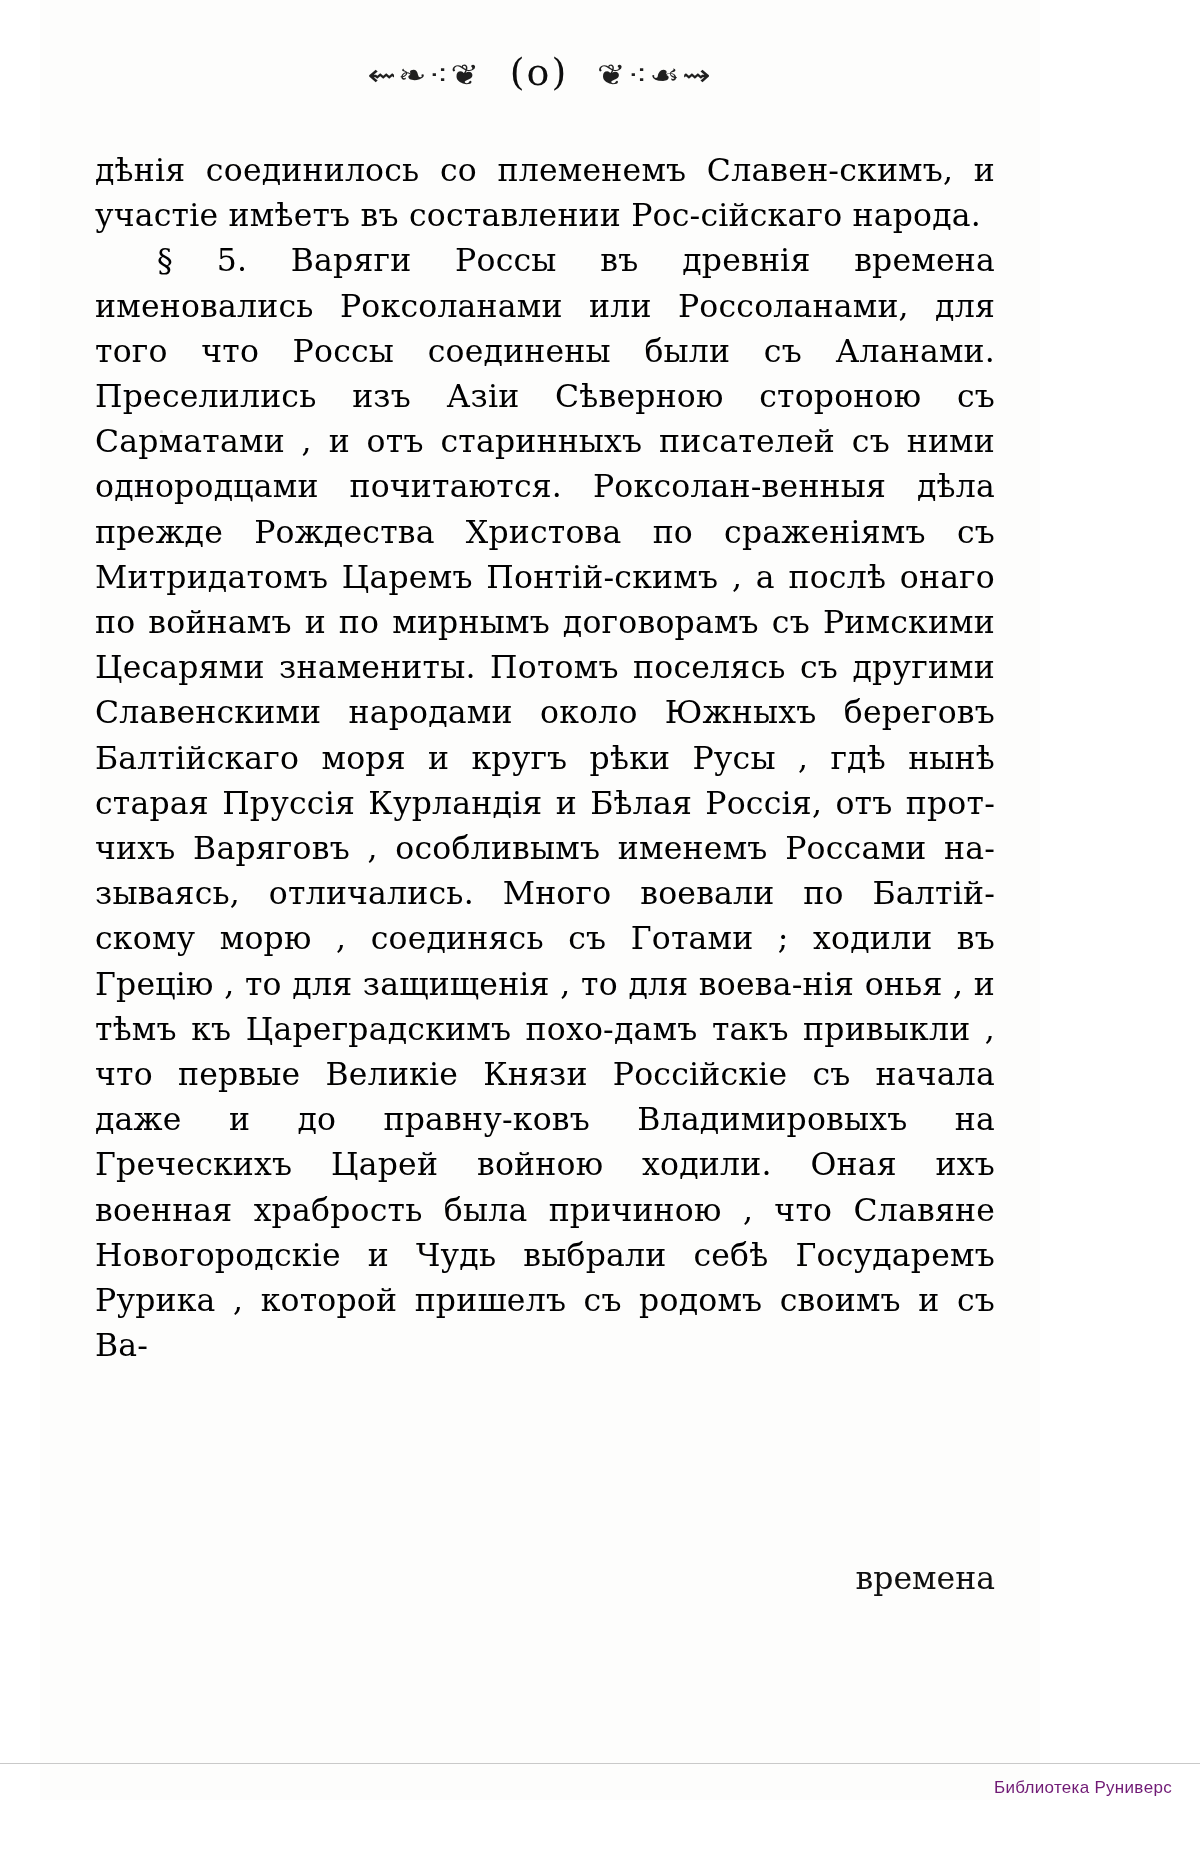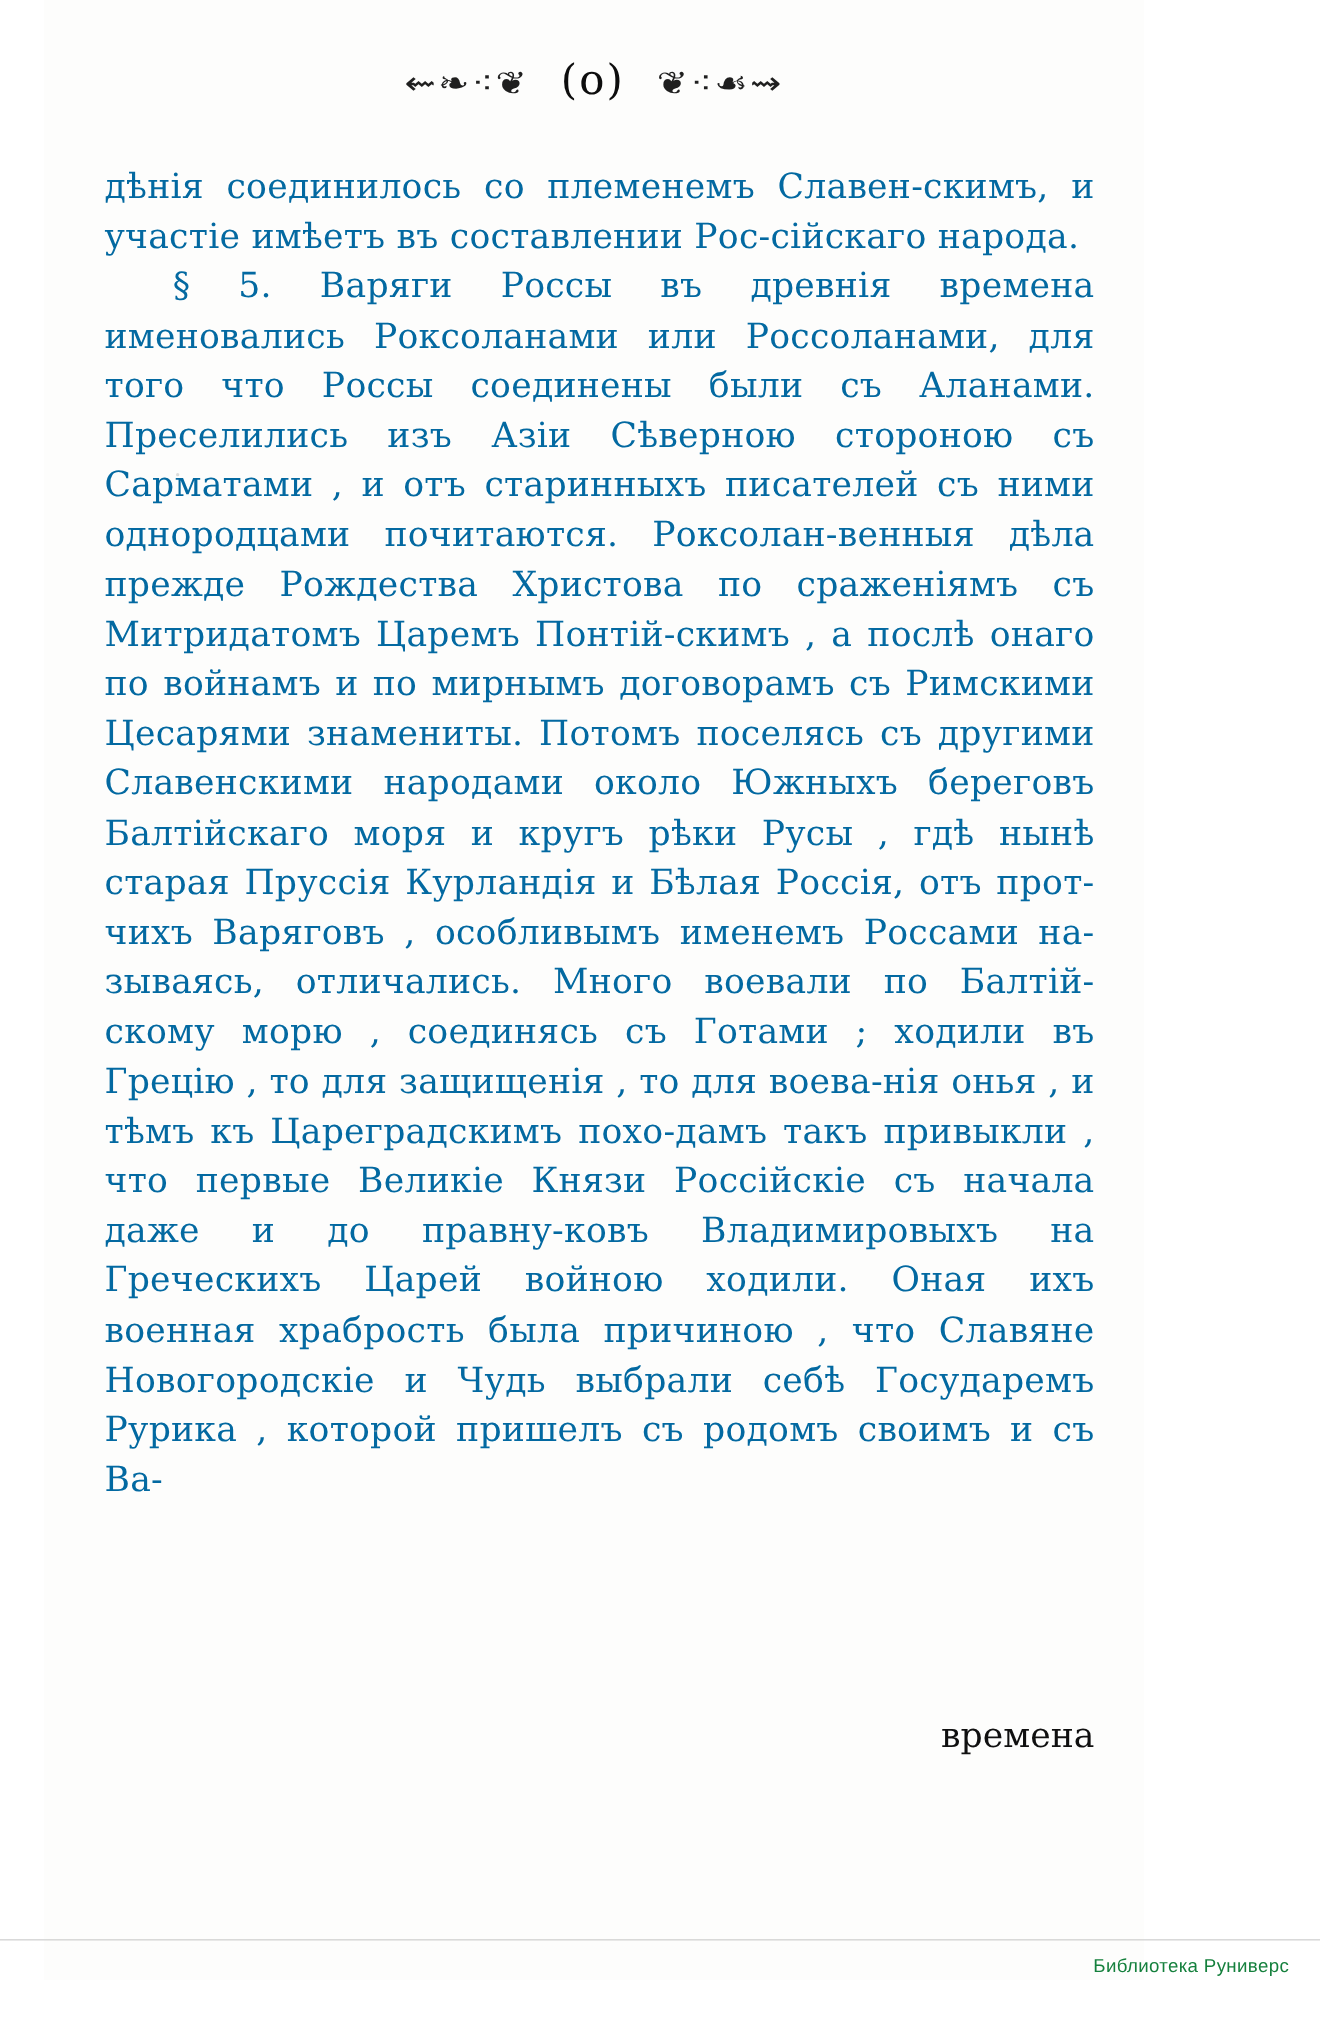--- a/index.html
+++ b/index.html
@@ -47,21 +47,21 @@
     font-family: "DejaVu Serif", serif;
     font-size: 38px;
     padding: 0 10px;
     vertical-align: 2px;
   }
   .body-text {
     position: absolute;
     left: 55px;
     top: 148px;
     width: 900px;
-    color: #0369a1;
+    color: #000000;
     font-size: 31.5px;
     line-height: 45.2px;
     text-align: justify;
     text-justify: inter-word;
     font-family: "DejaVu Serif", "Liberation Serif", serif;
     letter-spacing: 0.2px;
     -webkit-font-smoothing: none;
   }
   .body-text p {
     margin: 0;
@@ -86,21 +86,21 @@
     top: 1763px;
     width: 1200px;
     height: 1px;
     background: #c9c9c9;
   }
   .footer-credit {
     position: absolute;
     right: 28px;
     top: 1778px;
     font-size: 17px;
-    color: #15803d;
+    color: #701a75;
     font-family: "Liberation Sans", sans-serif;
     letter-spacing: 0.3px;
   }
   .speck {
     position: absolute;
     background: #b9b9b9;
     border-radius: 50%;
     opacity: 0.5;
   }
 </style>

